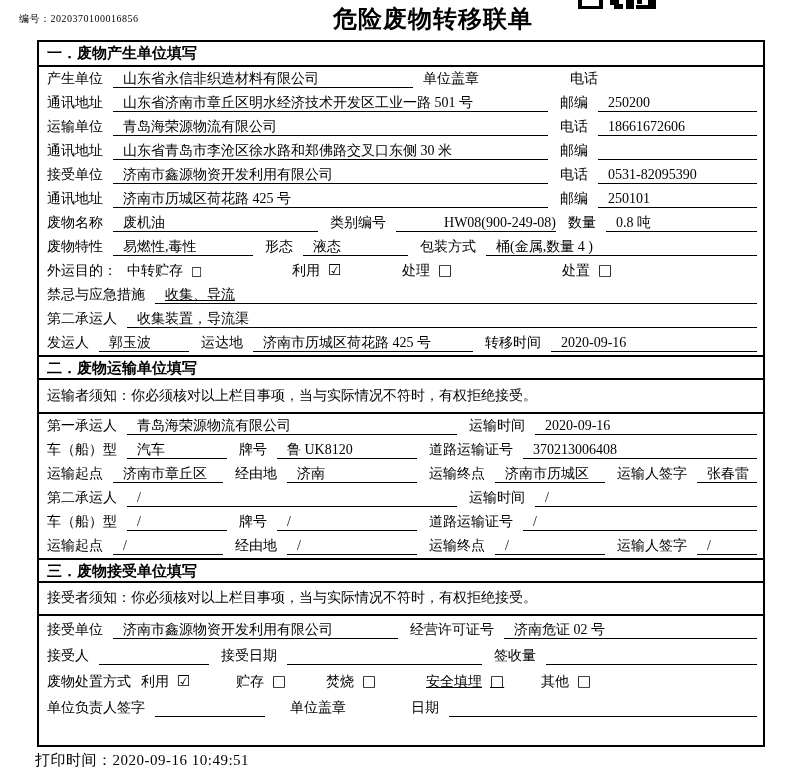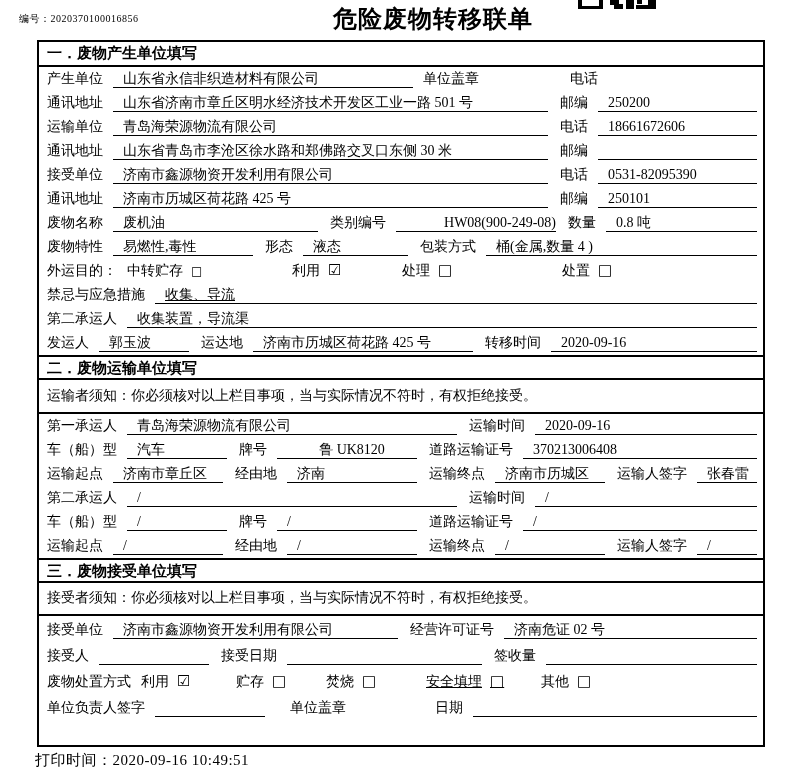--- a/index.html
+++ b/index.html
@@ -134,21 +134,21 @@
       <div class="row">
         <span class="cell label">第一承运人</span>
         <span class="cell value" style="width: 330px;">青岛海荣源物流有限公司</span>
         <span class="cell label">运输时间</span>
         <span class="cell value" style="flex: 1 1 auto;">2020-09-16</span>
       </div>
       <div class="row">
         <span class="cell label">车（船）型</span>
         <span class="cell value" style="width: 100px;">汽车</span>
         <span class="cell label">牌号</span>
-        <span class="cell value" style="width: 140px; text-align: center;">鲁 UK8120</span>
+        <span class="cell value" style="width: 140px;">鲁 UK8120</span>
         <span class="cell label">道路运输证号</span>
         <span class="cell value" style="flex: 1 1 auto;">370213006408</span>
       </div>
       <div class="row">
         <span class="cell label">运输起点</span>
         <span class="cell value" style="width: 110px;">济南市章丘区</span>
         <span class="cell label">经由地</span>
         <span class="cell value" style="width: 130px;">济南</span>
         <span class="cell label">运输终点</span>
         <span class="cell value" style="width: 110px;">济南市历城区</span>
@@ -202,19 +202,19 @@
         <span class="cell check" style="width: 95px;"><span>利用</span><span class="box">☑</span></span>
         <span class="cell check" style="width: 90px;"><span>贮存</span><span class="box">□</span></span>
         <span class="cell check" style="width: 100px;"><span>焚烧</span><span class="box">□</span></span>
         <span class="cell check" style="width: 115px; text-decoration: underline;"><span>安全填埋</span><span class="box">□</span></span>
         <span class="cell check"><span>其他</span><span class="box">□</span></span>
       </div>
       <div class="row">
         <span class="cell label">单位负责人签字</span>
         <span class="cell value" style="width: 110px;"></span>
         <span class="cell label" style="margin-left: 25px;">单位盖章</span>
-        <span class="cell label" style="margin-left: 79px; text-align: center;">日期</span>
+        <span class="cell label" style="margin-left: 55px; text-align: center;">日期</span>
         <span class="cell value" style="flex: 1 1 auto;"></span>
       </div>
     </div>
   </div>
 
 <div class="print-time"><span>打印时间：</span><span>2020-09-16 10:49:51</span></div>
 
 </body></html>

